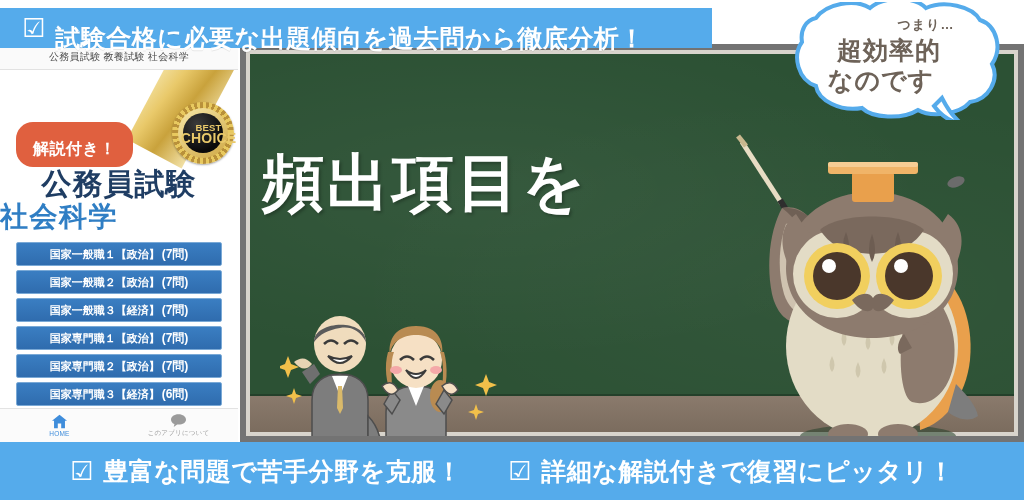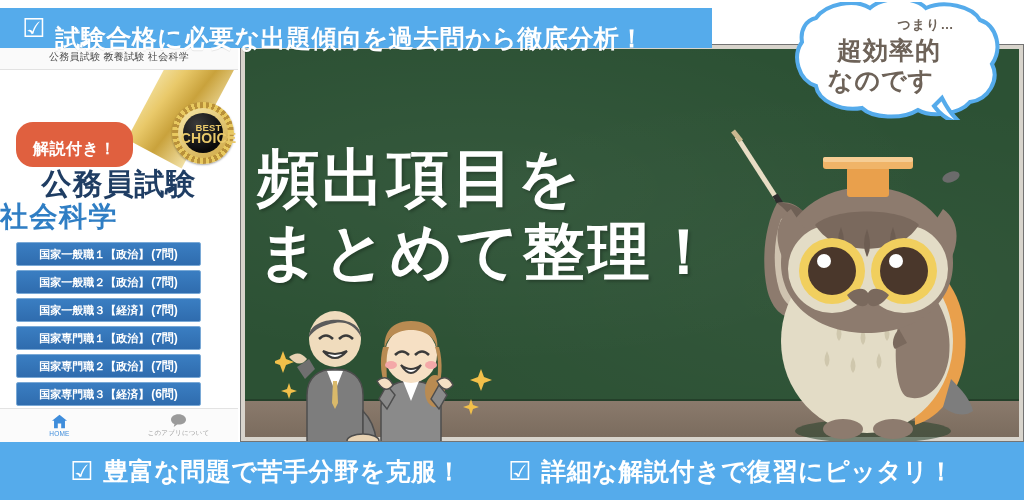--- a/index.html
+++ b/index.html
@@ -159,21 +159,21 @@
     left: 0; right: 0; top: 128px;
     text-align: left;
     font-size: 28px; font-weight: bold;
     color: #2f7ec4;
     letter-spacing: 1.5px;
     z-index: 2;
   }
   .menu-list {
     position: absolute;
     left: 16px; top: 172px;
-    width: 185px;
+    width: 206px;
     z-index: 2;
   }
   .menu-item {
     height: 24px;
     margin-bottom: 4px;
     background: linear-gradient(#3a7ec2,#2f6cae);
     border: 1px solid #7aa9d6;
     border-radius: 2px;
     color: #ffffff;
     font-size: 11px;
@@ -200,21 +200,21 @@
   .tab .tlabel { font-size: 6.5px; letter-spacing: .2px; }
   .tab.active .tlabel { color: #3f8ddb; }
   .tab.inactive .tlabel { color: #9b9b9b; }
 
   
   .board-wrap {
     position: absolute;
     left: 240px; top: 44px;
     width: 784px; height: 398px;
     background: #d8d4cc;
-    border: 1px solid #737373;
+    border: 6px solid #737373;
     z-index: 1;
     overflow: hidden;
   }
   .board-frame {
     position: absolute;
     left: 4px; top: 4px; right: 4px; bottom: 4px;
     background: #6f5f50;
   }
   .board {
     position: absolute;
@@ -344,21 +344,20 @@
       </div>
     </div>
   </div>
 
   <div class="board-wrap">
     <div class="board-frame">
       <div class="board">
 
         <div class="board-text">
           <div>頻出項目を</div>
-          <div>まとめて整理！</div>
         </div>
 
         <svg class="owl" viewBox="0 0 290 330">
 
           <g>
             <line x1="22" y1="8" x2="62" y2="70" stroke="#e8ddc4" stroke-width="5"></line>
             <line x1="18" y1="2" x2="26" y2="12" stroke="#c9b88f" stroke-width="5"></line>
             <line x1="60" y1="66" x2="70" y2="82" stroke="#2e2e2e" stroke-width="6"></line>
           </g>
 

